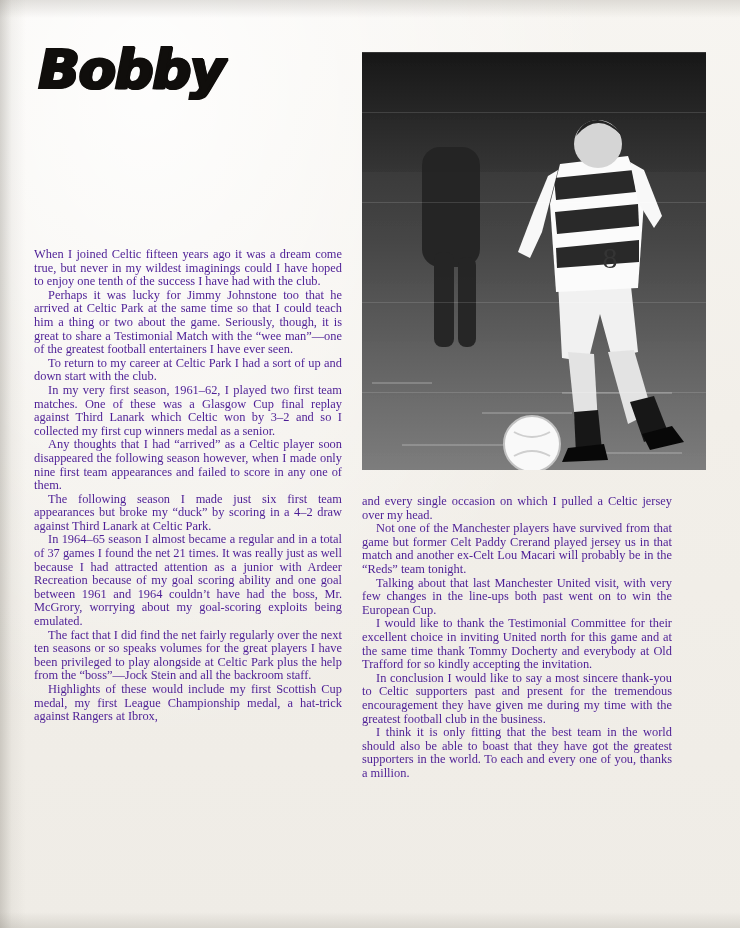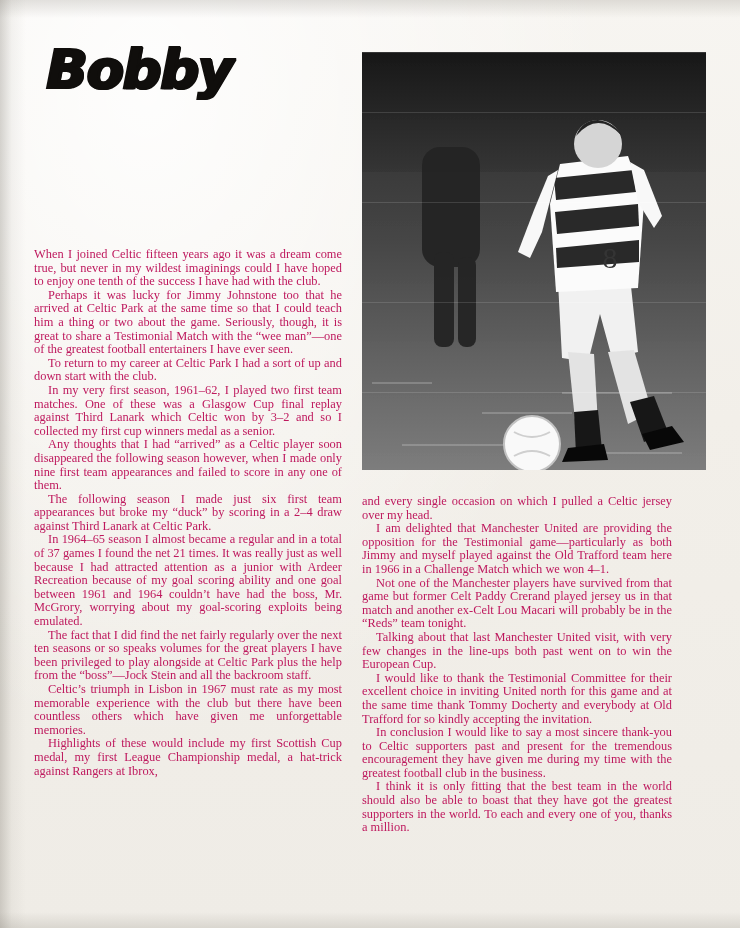--- a/index.html
+++ b/index.html
@@ -23,21 +23,21 @@
     inset: 0;
     background:
       radial-gradient(ellipse at 20% 10%, rgba(255,255,255,0.85) 0%, rgba(255,255,255,0) 55%),
       linear-gradient(180deg, #f7f5f1 0%, #f2efe9 45%, #efece6 100%);
     pointer-events: none;
   }
 
   
   .title-block {
     position: absolute;
-    left: 46px;
+    left: 38px;
     top: 44px;
     width: 300px;
   }
   .title-line {
     font-family: "DejaVu Sans", sans-serif;
     font-weight: 700;
     font-style: italic;
     font-size: 54px;
     line-height: 0.97;
     letter-spacing: -1px;
@@ -67,21 +67,21 @@
   .photo svg { display: block; }
 
   
   .col {
     position: absolute;
     font-size: 12.4px;
     line-height: 13.6px;
     text-align: justify;
     text-justify: inter-word;
     hyphens: auto;
-    color: #be185d;
+    color: #4c1d95;
   }
   .col p {
     margin: 0;
     text-indent: 14px;
   }
   .col p.first {
     text-indent: 0;
   }
 
   .col-left {
@@ -200,30 +200,28 @@
       </g>
     </svg>
   </div>
 
   <div class="col col-left">
     <p class="first">When I joined Celtic fifteen years ago it was a dream come true, but never in my wildest imaginings could I have hoped to enjoy one tenth of the success I have had with the club.</p>
     <p>Perhaps it was lucky for Jimmy Johnstone too that he arrived at Celtic Park at the same time so that I could teach him a thing or two about the game. Seriously, though, it is great to share a Testimonial Match with the “wee man”—one of the greatest football entertainers I have ever seen.</p>
     <p>To return to my career at Celtic Park I had a sort of up and down start with the club.</p>
     <p>In my very first season, 1961–62, I played two first team matches. One of these was a Glasgow Cup final replay against Third Lanark which Celtic won by 3–2 and so I collected my first cup winners medal as a senior.</p>
     <p>Any thoughts that I had “arrived” as a Celtic player soon disappeared the following season however, when I made only nine first team appearances and failed to score in any one of them.</p>
-    <p>The following season I made just six first team appearances but broke my “duck” by scoring in a 2–4 draw against Third Lanark at Celtic Park.</p>
+    <p>The following season I made just six first team appearances but broke my “duck” by scoring in a 4–2 draw against Third Lanark at Celtic Park.</p>
     <p>In 1964–65 season I almost became a regular and in a total of 37 games I found the net 21 times. It was really just as well because I had attracted attention as a junior with Ardeer Recreation because of my goal scoring ability and one goal between 1961 and 1964 couldn’t have had the boss, Mr. McGrory, worrying about my goal-scoring exploits being emulated.</p>
     <p>The fact that I did find the net fairly regularly over the next ten seasons or so speaks volumes for the great players I have been privileged to play alongside at Celtic Park plus the help from the “boss”—Jock Stein and all the backroom staff.</p>
-    <p>Celtic’s triumph in Lisbon in 1967 must rate as my most memorable experience with the club but there have been countless others which have given me unforgettable memories.</p>
     <p>Highlights of these would include my first Scottish Cup medal, my first League Championship medal, a hat-trick against Rangers at Ibrox,</p>
   </div>
 
   <div class="col col-right-top">
     <p class="first">and every single occasion on which I pulled a Celtic jersey over my head.</p>
-    <p>I am delighted that Manchester United are providing the opposition for the Testimonial game—particularly as both Jimmy and myself played against the Old Trafford team here in 1966 in a Challenge Match which we won 4–1.</p>
     <p>Not one of the Manchester players have survived from that game but former Celt Paddy Crerand played jersey us in that match and another ex-Celt Lou Macari will probably be in the “Reds” team tonight.</p>
     <p>Talking about that last Manchester United visit, with very few changes in the line-ups both past went on to win the European Cup.</p>
     <p>I would like to thank the Testimonial Committee for their excellent choice in inviting United north for this game and at the same time thank Tommy Docherty and everybody at Old Trafford for so kindly accepting the invitation.</p>
     <p>In conclusion I would like to say a most sincere thank-you to Celtic supporters past and present for the tremendous encouragement they have given me during my time with the greatest football club in the business.</p>
     <p>I think it is only fitting that the best team in the world should also be able to boast that they have got the greatest supporters in the world. To each and every one of you, thanks a million.</p>
   </div>
 
   <div class="gutter"></div>
   <div class="top-edge"></div>
   <div class="bottom-edge"></div>

